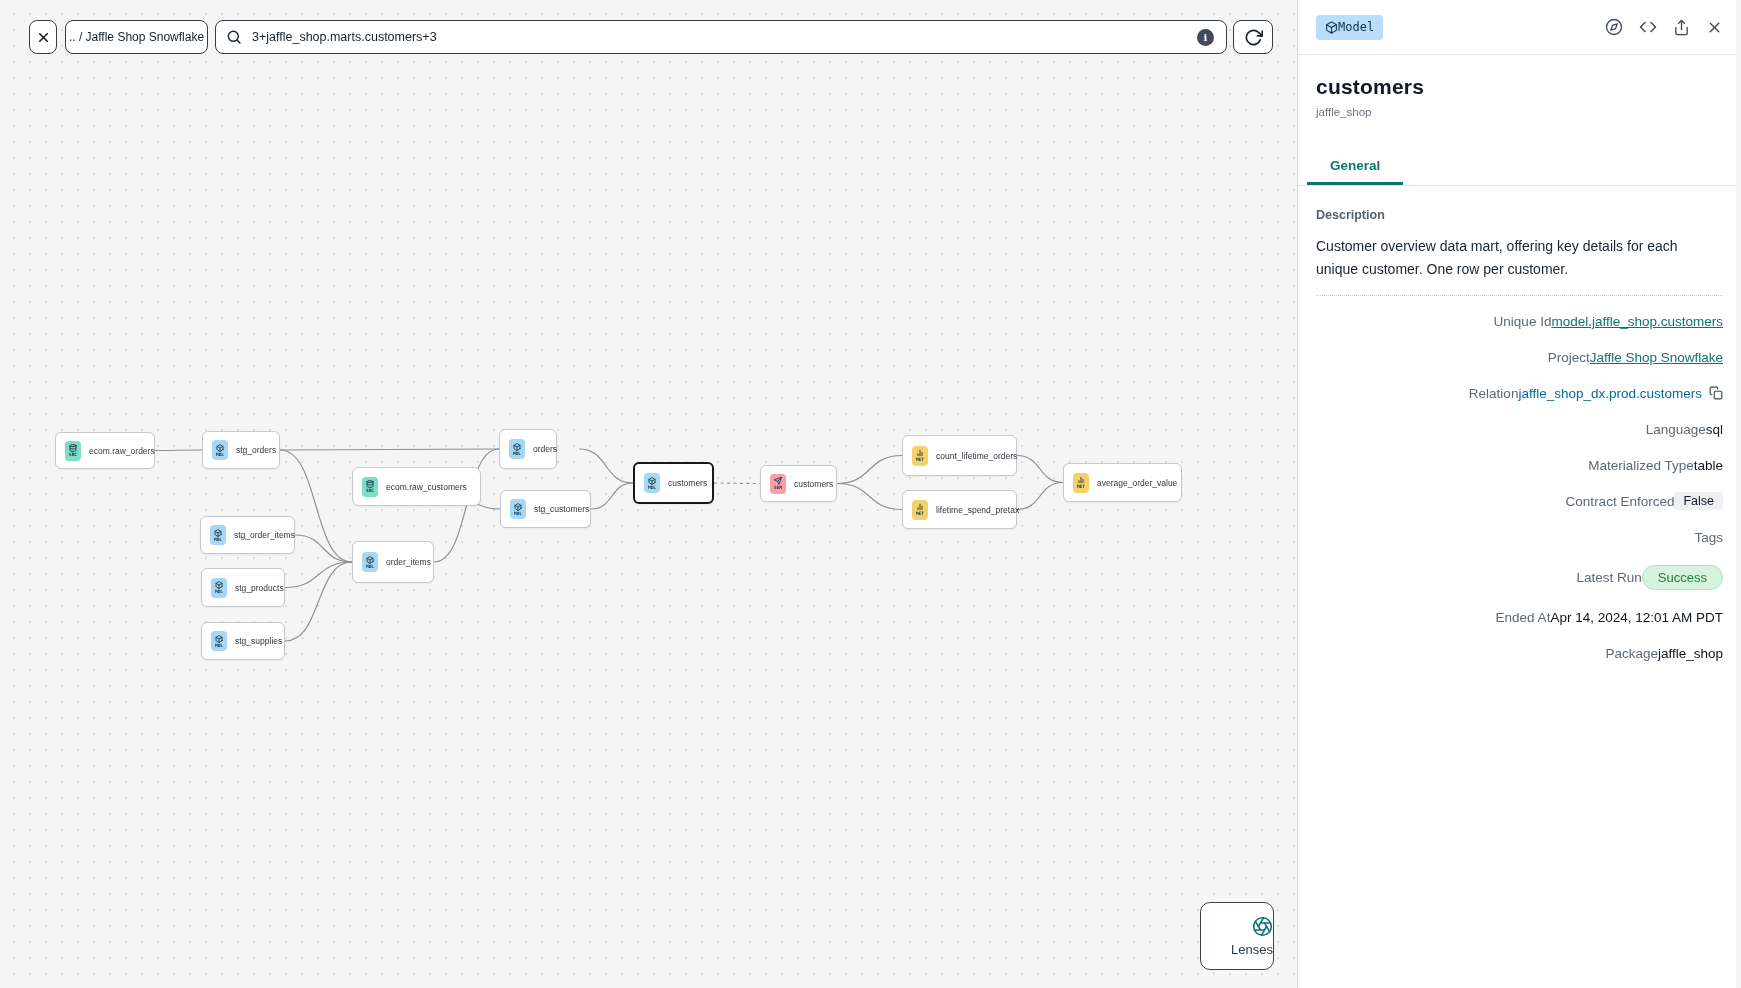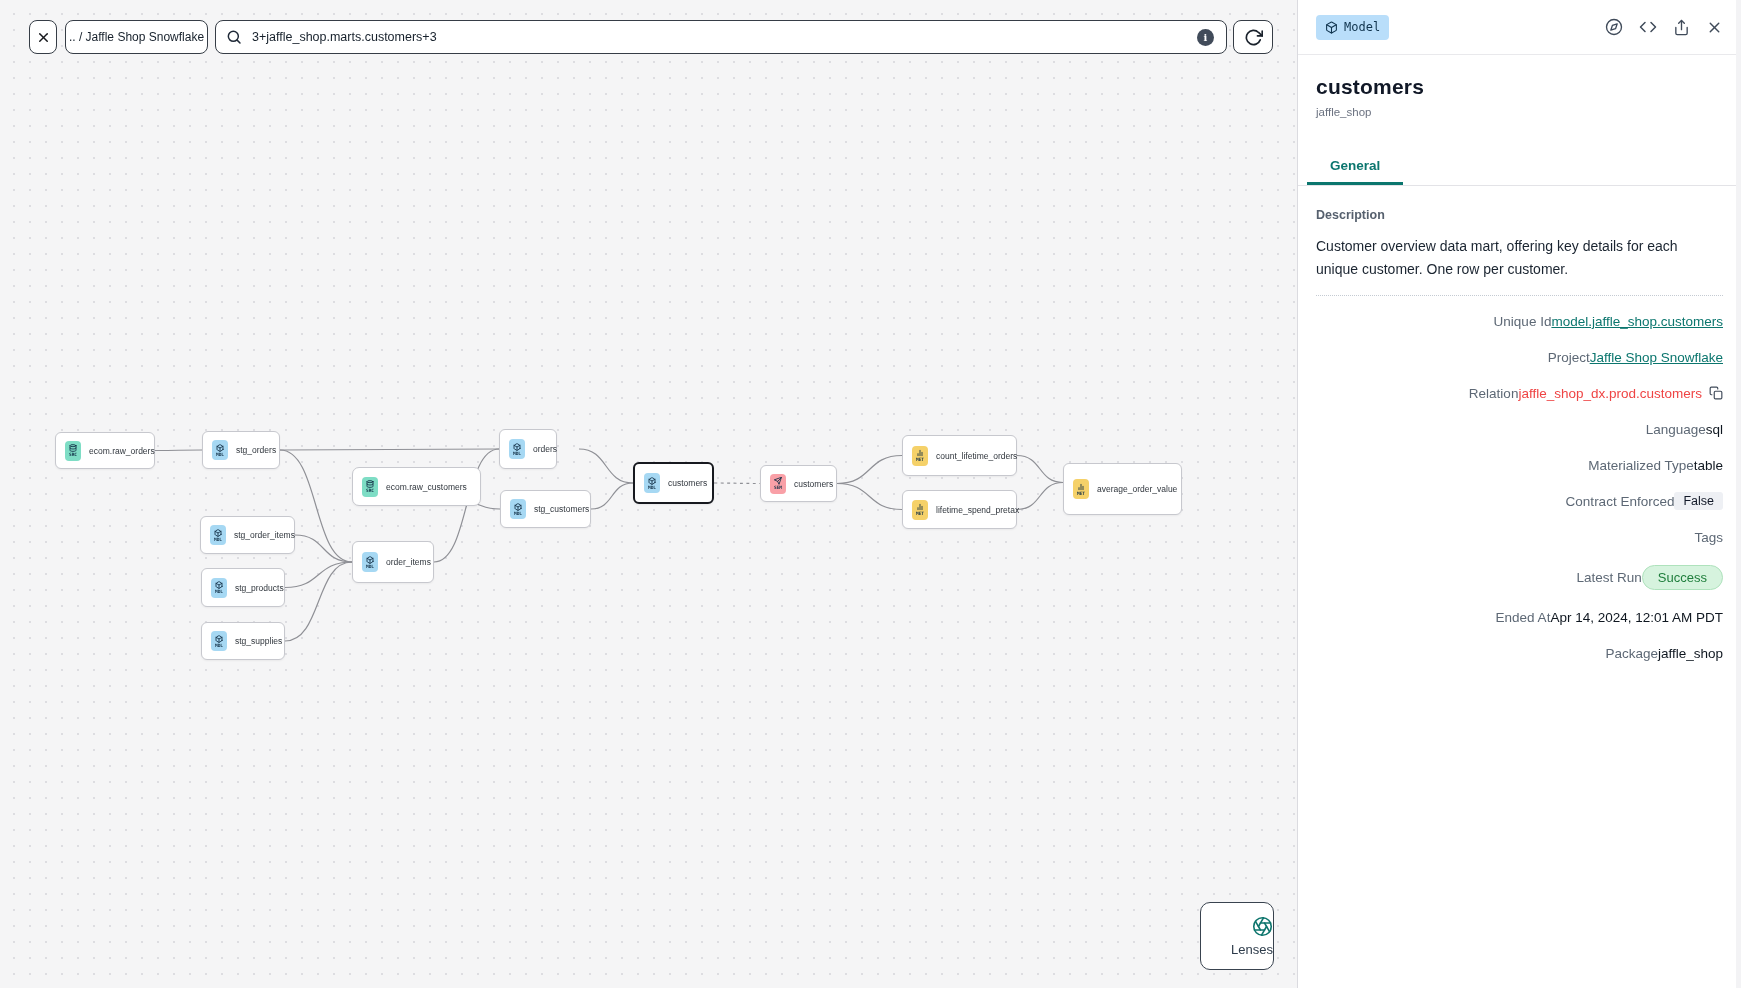--- a/index.html
+++ b/index.html
@@ -46,21 +46,21 @@
     border:1.4px solid #39434f; border-radius:10px; display:flex; flex-direction:column; gap:5px;
     align-items:flex-end; justify-content:center; cursor:pointer; }
   .lenses .llabel { font-size:13px; color:#2d3b4a; }
 
   
   .panel { position:absolute; left:1297px; top:0; width:444px; height:988px; background:#fff;
     border-left:1px solid #dbdbe0; }
   .panel-scrollgutter { position:absolute; right:0; top:0; width:5px; height:100%; background:#f3f3f5; }
   .panel-header { height:55px; border-bottom:1px solid #e9e9ec; display:flex; align-items:center; padding:0 18px; }
   .model-badge { background:#b9defa; border-radius:4px; height:25px; padding:0 9px; display:flex;
-    align-items:center; gap:6px; font-family:"DejaVu Sans Mono",monospace; font-size:12px; color:#10344e; }
+    align-items:center; font-family:"DejaVu Sans Mono",monospace; font-size:12px; color:#10344e; }
   .header-icons { margin-left:auto; display:flex; align-items:center; gap:16px; }
   .hicon { cursor:pointer; display:flex; align-items:center; }
 
   .title-block { padding:20px 18px 0 18px; }
   .panel-title { font-size:21px; font-weight:700; color:#111827; letter-spacing:.2px; }
   .panel-subtitle { font-size:11.5px; color:#6b7280; margin-top:7px; }
 
   .tabs { margin-top:31px; border-bottom:1px solid #e3e3e7; }
   .tab { display:inline-block; margin-left:9px; padding:9px 23px; font-size:13.5px; font-weight:700;
     color:#0b766e; border-bottom:3px solid #0b766e; cursor:pointer; }
@@ -68,21 +68,21 @@
   .panel-content { padding:0 18px; }
   .section-label { margin-top:22px; font-size:12.5px; font-weight:700; color:#56606e; }
   .description { margin-top:13px; font-size:14px; color:#1a2430; line-height:1.62; }
   .dotted-sep { border-top:1px dotted #c5cbd3; margin-top:15px; }
   .rows { margin-top:7px; }
   .row { display:flex; justify-content:flex-end; align-items:center; min-height:36px; }
   .row.tall { min-height:44px; }
   .row-label { font-size:13.5px; color:#5d6875; }
   .row-value { font-size:13.5px; color:#0f1720; font-weight:500; display:flex; align-items:center; gap:7px; }
   a.val-link { color:#0b766e; text-decoration:underline; cursor:pointer; font-weight:500; }
-  .val-teal { color:#ef4444; }
+  .val-teal { color:#0369a1; }
   .badge-gray { background:#eef0f4; border-radius:3px; padding:2px 9px; font-size:12.5px; color:#111827; }
   .badge-success { background:#d6f3de; border:1px solid #aee2bc; border-radius:13px; padding:4px 15px;
     font-size:13px; color:#1f7e3c; }
   .copy-btn { cursor:pointer; display:flex; align-items:center; }
 </style>
 </head>
 <body>
 
 <div class="canvas">
   <svg id="edges-layer" width="1297" height="988">
@@ -238,21 +238,21 @@
         <span class="nbadge" style="background:#f5d169">
           <svg width="8" height="8" viewBox="0 0 24 24" fill="none" stroke="#123047" stroke-width="2.6" stroke-linecap="round" stroke-linejoin="round">
             <line x1="18" y1="20" x2="18" y2="10"></line>
             <line x1="12" y1="20" x2="12" y2="4"></line>
             <line x1="6" y1="20" x2="6" y2="14"></line>
           </svg>
           <span class="tag">MET</span>
         </span>
         <span class="nlabel">lifetime_spend_pretax</span>
       </div>
-      <div class="node" style="left: 1063px; top: 463px; width: 119px; height: 52px;">
+      <div class="node" style="left: 1063px; top: 463px; width: 119px; height: 39px;">
         <span class="nbadge" style="background:#f5d169">
           <svg width="8" height="8" viewBox="0 0 24 24" fill="none" stroke="#123047" stroke-width="2.6" stroke-linecap="round" stroke-linejoin="round">
             <line x1="18" y1="20" x2="18" y2="10"></line>
             <line x1="12" y1="20" x2="12" y2="4"></line>
             <line x1="6" y1="20" x2="6" y2="14"></line>
           </svg>
           <span class="tag">MET</span>
         </span>
         <span class="nlabel">average_order_value</span>
       </div>

